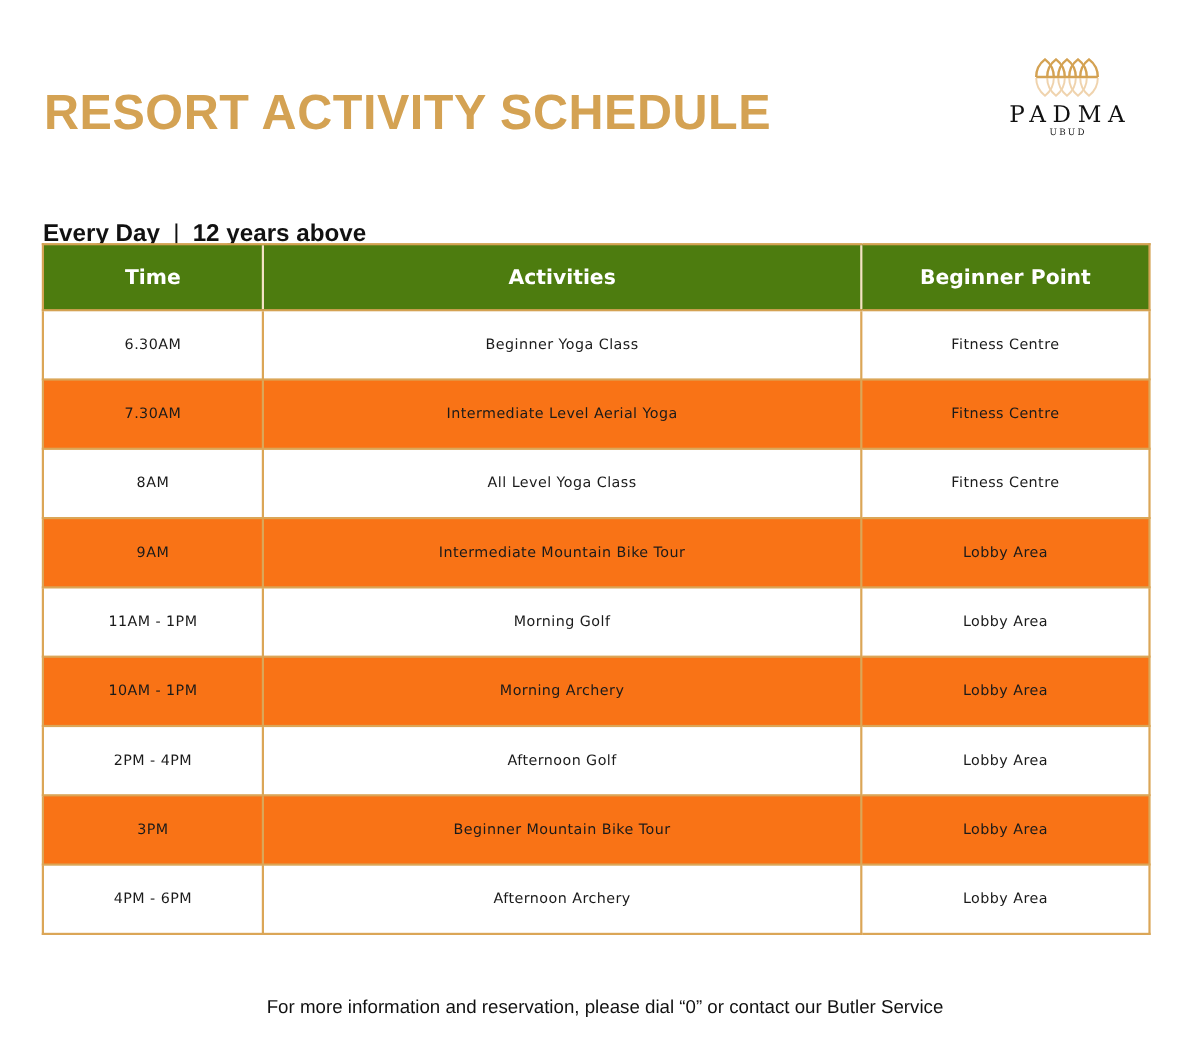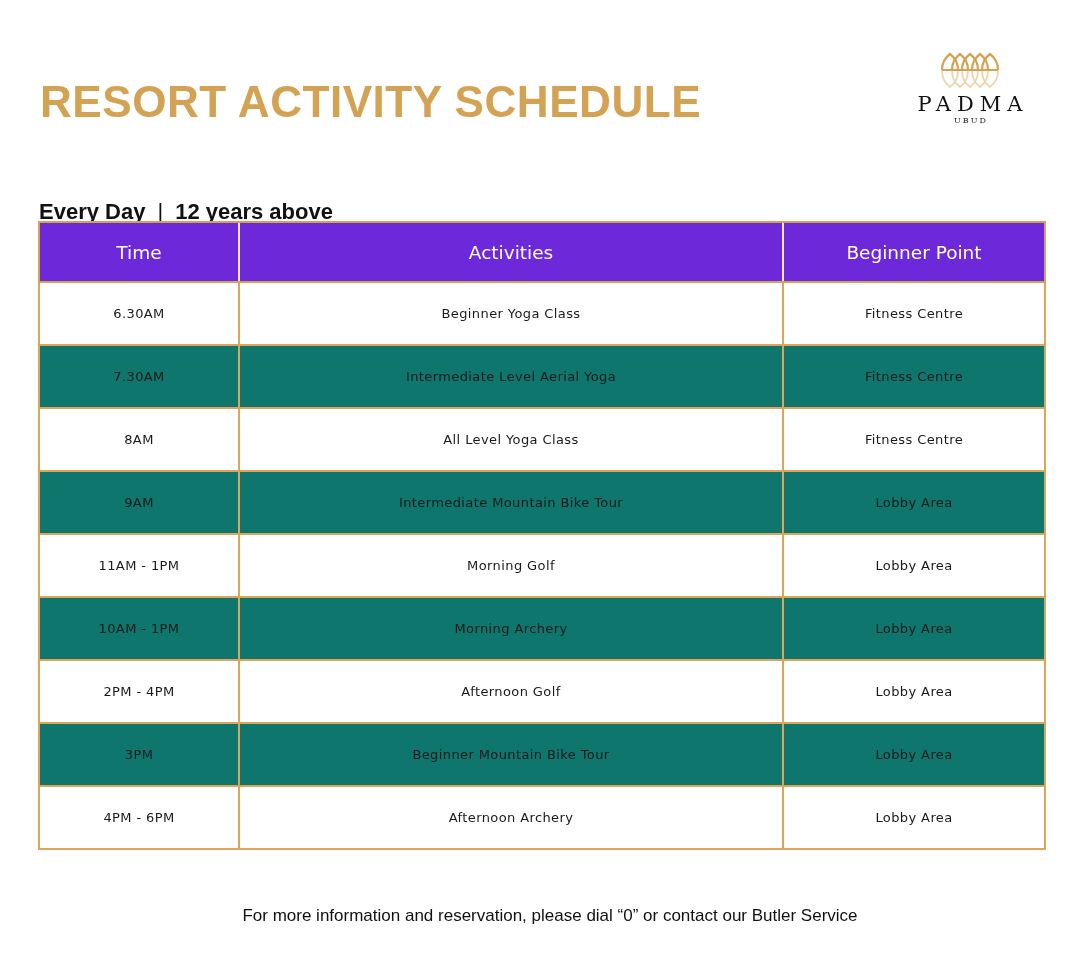--- a/index.html
+++ b/index.html
@@ -81,44 +81,44 @@
       top: 221px;
       width: 1006px;
       border-collapse: collapse;
       table-layout: fixed;
       font-family: "DejaVu Sans", sans-serif;
     }
     .schedule col.c-time { width: 200px; }
     .schedule col.c-act { width: 544px; }
     .schedule col.c-meet { width: 262px; }
     .schedule th {
-      background: #6d28d9;
+      background: #4d7c0f;
       color: #ffffff;
-      font-weight: 400;
+      font-weight: 700;
       font-size: 18.5px;
       height: 58px;
       padding: 0;
       text-align: center;
       border-left: 2px solid #f4e2c4;
       border-top: 2px solid #d4a253;
       border-bottom: 2px solid #d4a253;
     }
     .schedule th:first-child { border-left: 2px solid #d4a253; }
     .schedule th:last-child { border-right: 2px solid #d4a253; }
     .schedule td {
       border: 2px solid #dba657;
       height: 61px;
       padding: 0;
       text-align: center;
       font-size: 13px;
       color: #1a1a1a;
       letter-spacing: 0.4px;
     }
     .schedule tr.alt td {
-      background: #0f766e;
+      background: #f97316;
     }
     .footer-note {
       position: absolute;
       left: 0;
       width: 1100px;
       top: 905px;
       text-align: center;
       font-family: "Liberation Sans", sans-serif;
       font-size: 17px;
       color: #111;

